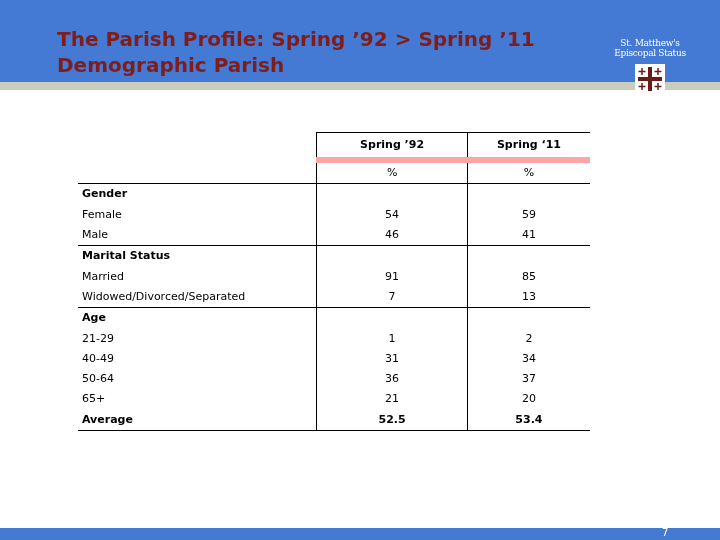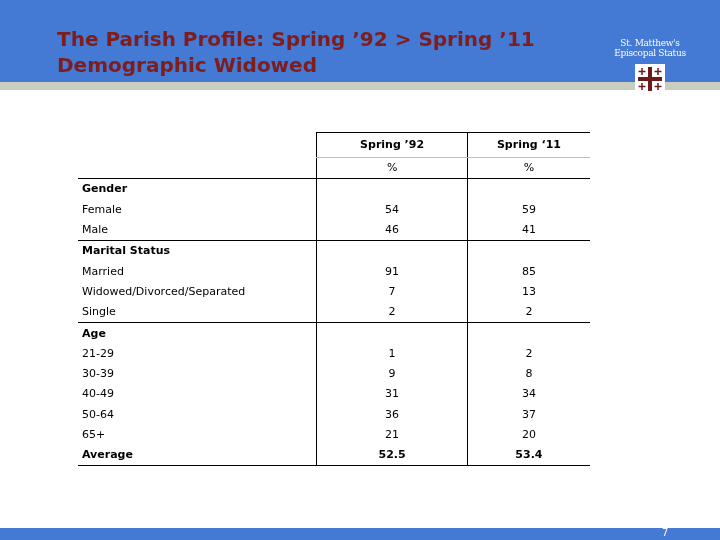--- a/index.html
+++ b/index.html
@@ -41,21 +41,21 @@
     .tbl {
       position: absolute; left: 78px; top: 132px; width: 512px;
       border-collapse: collapse;
       font-family: "DejaVu Sans", sans-serif; font-size: 11px; color: #000;
     }
     .tbl td { padding: 0; height: 20.3px; line-height: 20px; vertical-align: middle; }
     .tbl .c0 { width: 236px; padding-left: 4px; }
     .tbl .c1 { width: 152px; text-align: center; border-left: 1px solid #000; }
     .tbl .c2 { width: 124px; text-align: center; border-left: 1px solid #000; }
     .tbl tr.head td { height: 24px; font-weight: bold; }
-    .tbl tr.head td.c1, .tbl tr.head td.c2 { border-top: 1px solid #000; border-bottom: 1px solid #fca5a5; }
+    .tbl tr.head td.c1, .tbl tr.head td.c2 { border-top: 1px solid #000; border-bottom: 6px solid #fca5a5; }
     .tbl tr.head td.c0 { border-top: none; }
     .tbl tr.sec td { border-top: 1px solid #000; }
     .tbl tr.sec td.c0 { font-weight: bold; }
     .tbl tr.last td { border-bottom: 1px solid #000; font-weight: bold; }
 
     .footer {
       position: absolute; left: 0; top: 528px; width: 720px; height: 12px;
       background: #4479d4;
     }
     .page-num {
@@ -64,21 +64,21 @@
     }
   </style>
 </head>
 <body>
 
 <div class="header"></div>
 <div class="header-stripe"></div>
 
 <div class="title">
   <div>The Parish Profile: Spring ’92 &gt; Spring ’11</div>
-  <div>Demographic Widowed</div>
+  <div>Demographic Parish</div>
 </div>
 
 <div class="logo">
   <div class="logo-text">St. Matthew's</div>
   <div class="logo-text">Episcopal Status</div>
   <div class="logo-box">
     <svg width="30" height="30" viewBox="0 0 30 30">
       <rect x="13" y="3" width="4" height="24" fill="#6b1a1a"></rect>
       <rect x="3" y="13" width="24" height="4" fill="#6b1a1a"></rect>
       <g stroke="#6b1a1a" stroke-width="1.5">
@@ -132,40 +132,30 @@
   <tr>
     <td class="c0">Married</td>
     <td class="c1">91</td>
     <td class="c2">85</td>
   </tr>
   <tr>
     <td class="c0">Widowed/Divorced/Separated</td>
     <td class="c1">7</td>
     <td class="c2">13</td>
   </tr>
-  <tr>
-    <td class="c0">Single</td>
-    <td class="c1">2</td>
-    <td class="c2">2</td>
-  </tr>
 
   <tr class="sec">
     <td class="c0">Age</td>
     <td class="c1"></td>
         <td class="c2"></td>
   </tr>
   <tr>
     <td class="c0">21-29</td>
     <td class="c1">1</td>
     <td class="c2">2</td>
-  </tr>
-  <tr>
-    <td class="c0">30-39</td>
-    <td class="c1">9</td>
-    <td class="c2">8</td>
   </tr>
   <tr>
     <td class="c0">40-49</td>
     <td class="c1">31</td>
     <td class="c2">34</td>
   </tr>
   <tr>
     <td class="c0">50-64</td>
     <td class="c1">36</td>
     <td class="c2">37</td>

